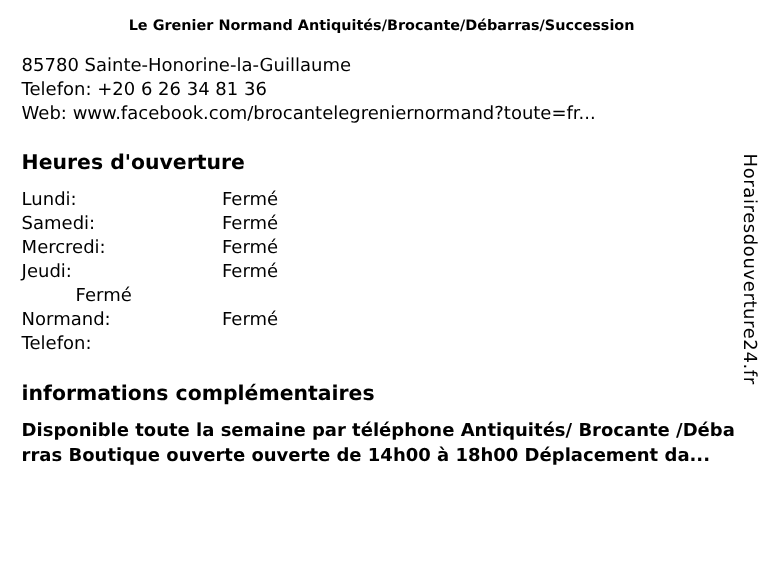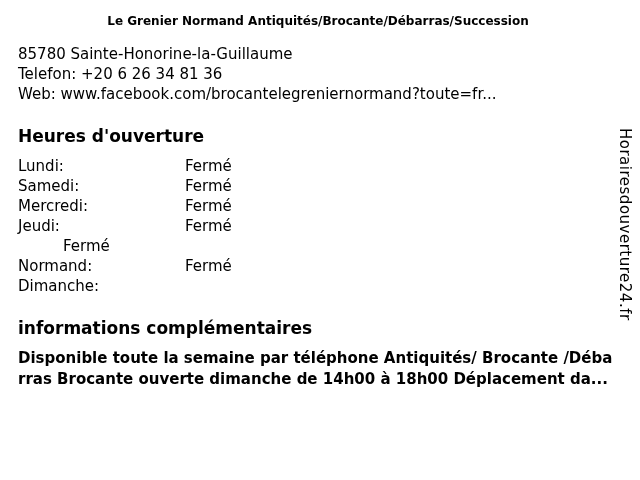--- a/index.html
+++ b/index.html
@@ -110,26 +110,26 @@
       <span class="hours-value">Fermé</span>
     </div>
     <div class="hours-row">
       <span class="hours-value">Fermé</span>
     </div>
     <div class="hours-row">
       <span class="hours-day">Normand:</span>
       <span class="hours-value">Fermé</span>
     </div>
     <div class="hours-row">
-      <span class="hours-day">Dimanche:</span>
+      <span class="hours-day">Telefon:</span>
     </div>
   </div>
 
   <h2 class="section-heading">informations complémentaires</h2>
 
   <div class="info-block">
     <div class="info-line">Disponible toute la semaine par téléphone Antiquités/ Brocante /Déba</div>
-    <div class="info-line">rras Brocante ouverte dimanche de 14h00 à 18h00 Déplacement da...</div>
+    <div class="info-line">rras Boutique ouverte ouverte de 14h00 à 18h00 Déplacement da...</div>
   </div>
 
 </div>
 
 <div class="watermark">Horairesdouverture24.fr</div>
 
 </body></html>

